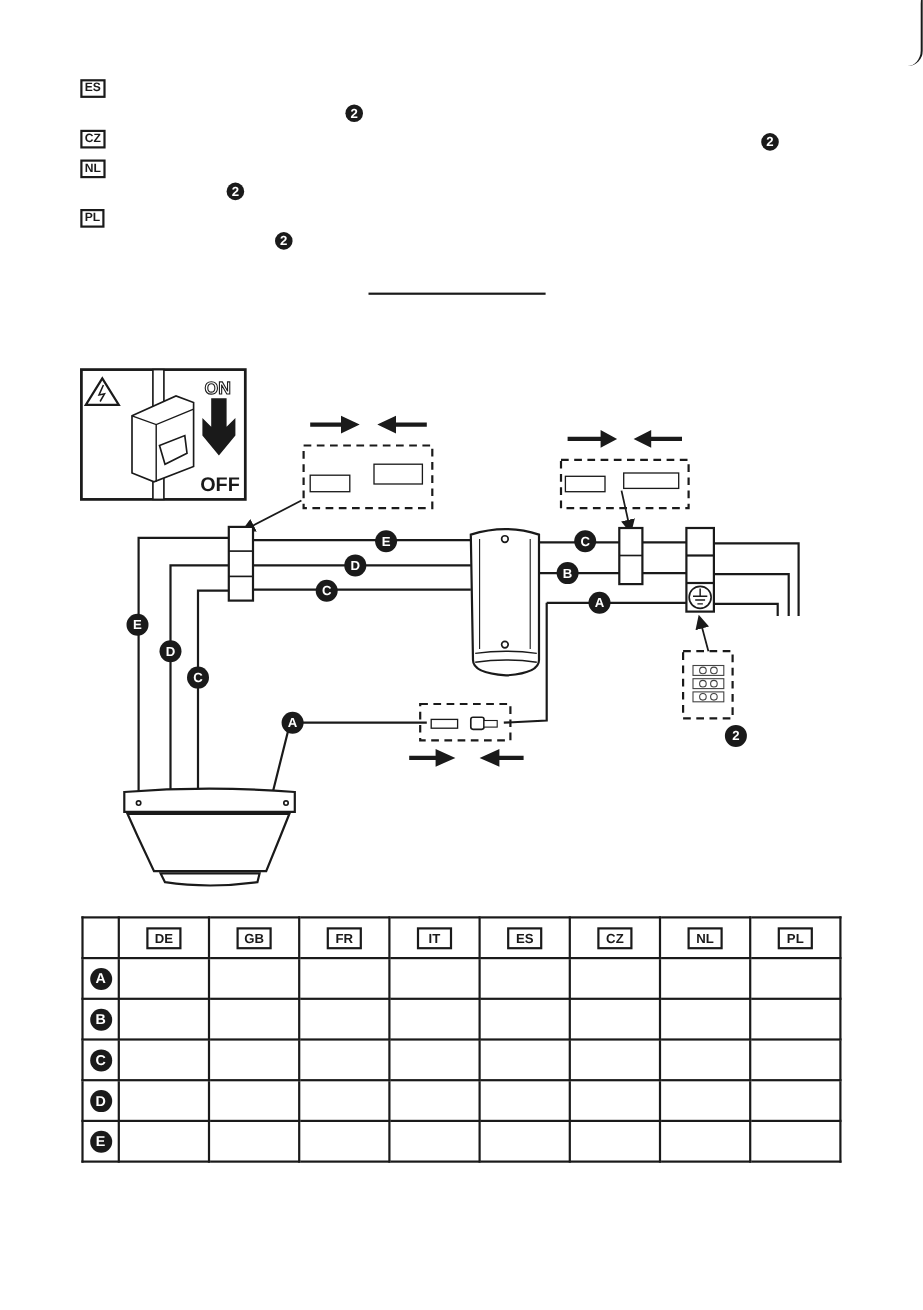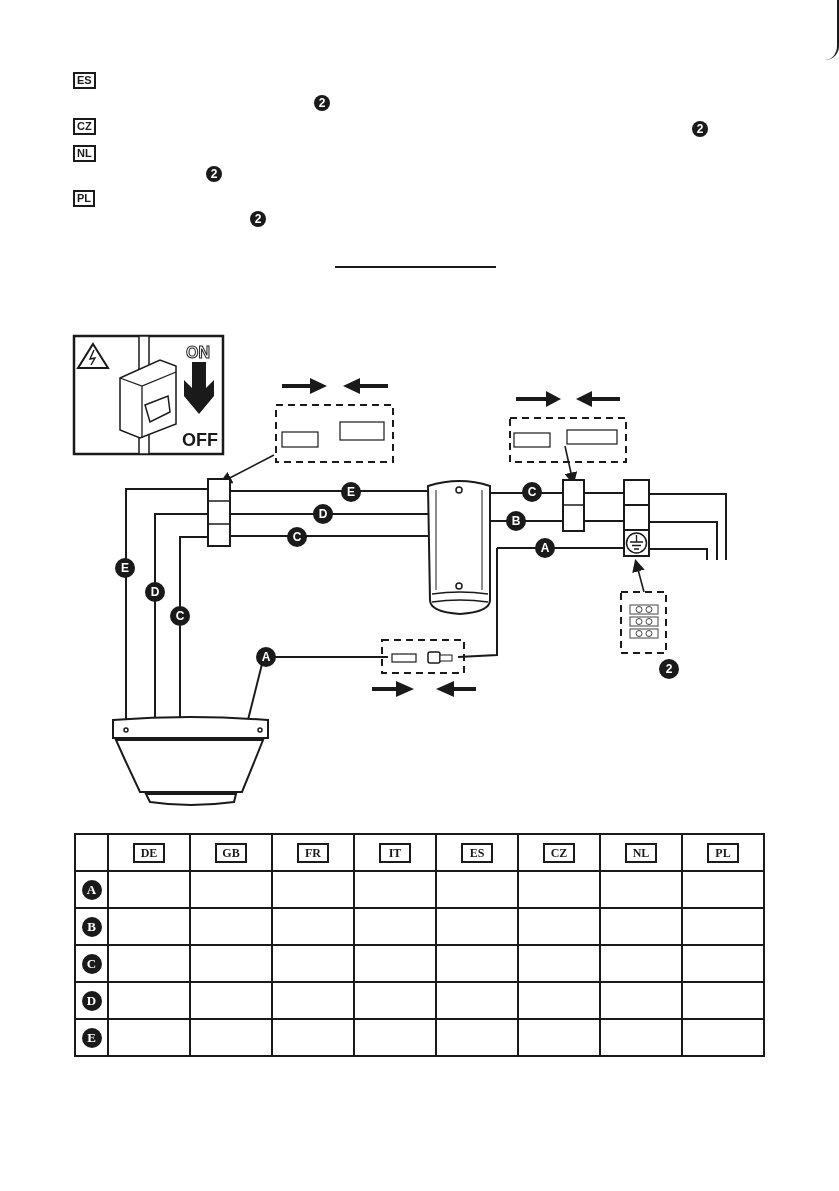--- a/index.html
+++ b/index.html
@@ -1,21 +1,21 @@
 <!DOCTYPE html>
 <html><head>
 <meta charset="utf-8">
 <style>
   html, body { margin:0; padding:0; background:#ffffff; }
   body { width:839px; height:1191px; position:relative; overflow:hidden; font-family:"Liberation Sans", sans-serif; color:#1a1a1a; }
   .lang-badge { position:absolute; border:2px solid #1a1a1a; font-weight:bold; font-size:11px; line-height:13px; padding:0 2px; text-align:center; min-width:18px; box-sizing:border-box; height:17px; }
   .ref-circle { position:absolute; width:16px; height:16px; border-radius:50%; background:#1a1a1a; color:#fff; font-weight:bold; font-size:12px; line-height:16px; text-align:center; }
   .rule { position:absolute; height:2px; background:#1a1a1a; }
   svg.diagram { position:absolute; left:0; top:0; }
-  table.wire-table { position:absolute; left:74px; top:833px; border-collapse:collapse;font-family:Liberation Serif, serif; }
+  table.wire-table { position:absolute; left:74px; top:833px; border-collapse:collapse; }
   table.wire-table td { border:2px solid #1a1a1a; width:80px; height:35px; text-align:center; vertical-align:middle; padding:0; }
   table.wire-table td.first { width:31px; }
   table.wire-table .hdr-badge { display:inline-block; border:2px solid #1a1a1a; font-weight:bold; font-size:12px; line-height:16px; padding:0 4px; min-width:20px; }
   table.wire-table .row-circle { display:inline-block; width:20px; height:20px; border-radius:50%; background:#1a1a1a; color:#fff; font-weight:bold; font-size:13px; line-height:20px; text-align:center; }
   .corner { position:absolute; right:0; top:0; width:14px; height:60px; border-right:2px solid #1a1a1a; border-bottom-right-radius:14px; }
 </style>
 </head>
 <body>
 
 <div class="corner"></div>

